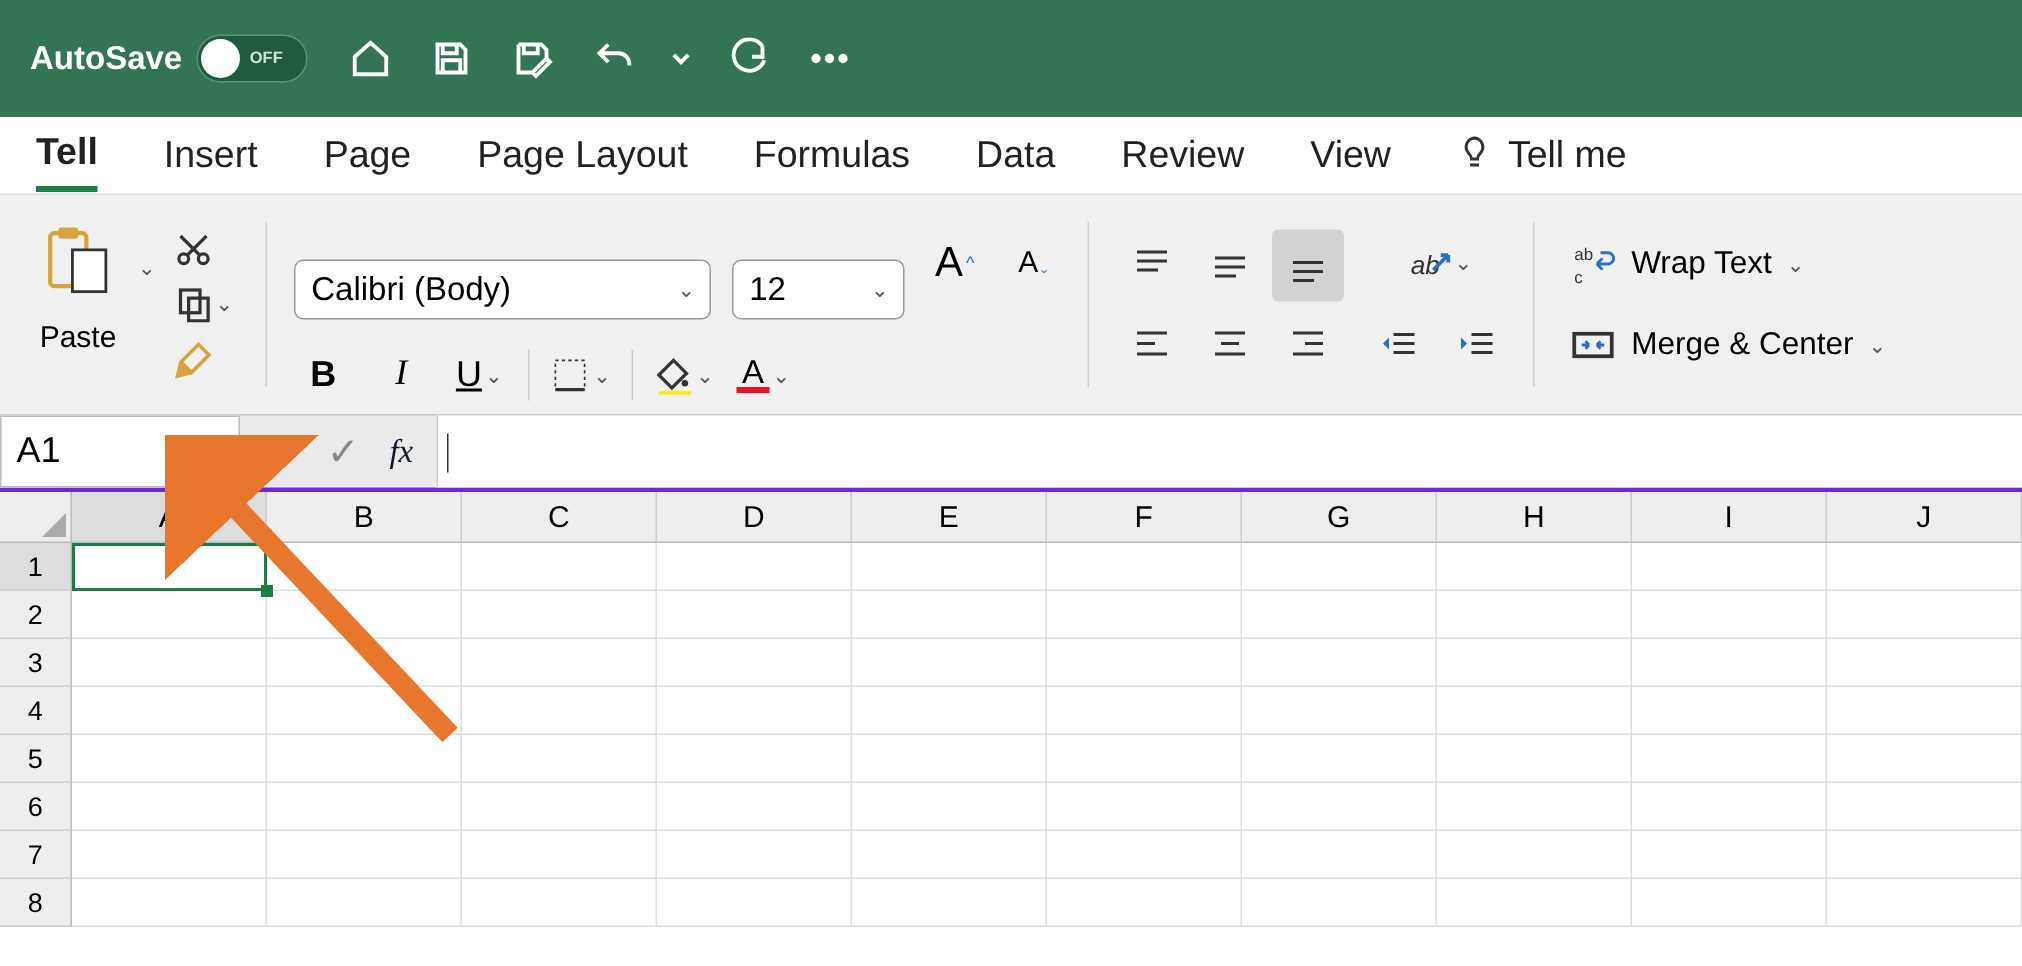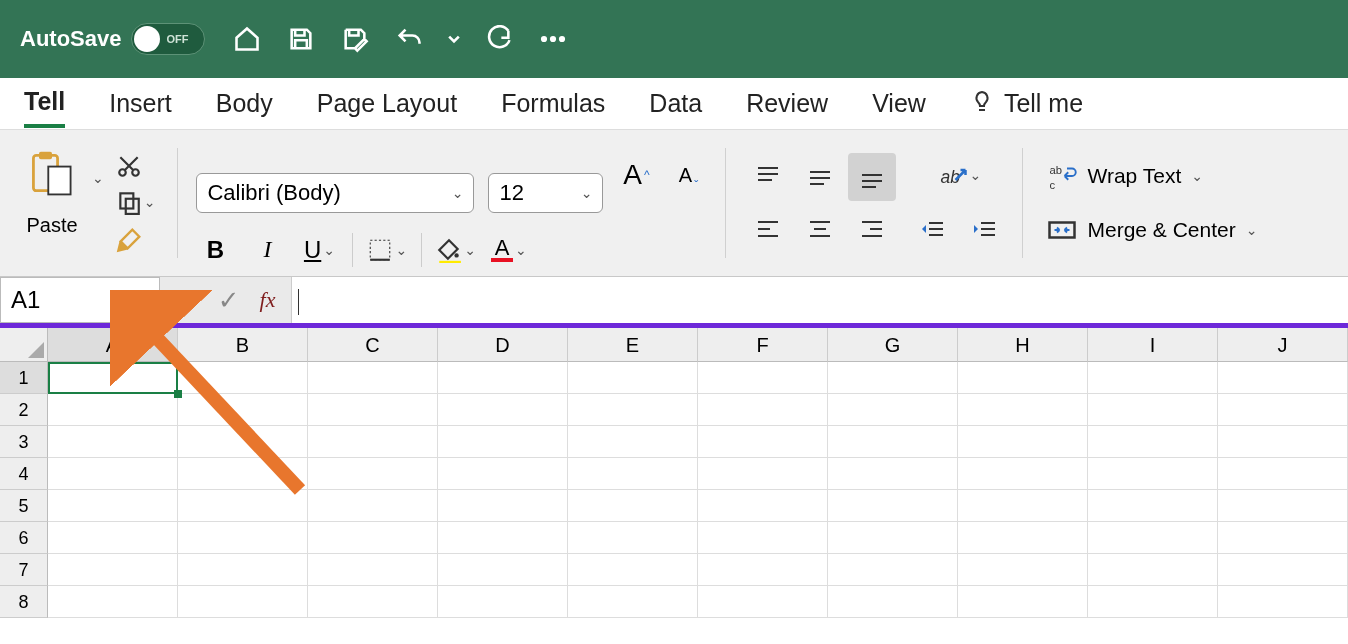--- a/index.html
+++ b/index.html
@@ -40,21 +40,21 @@
 
   .icon-btn { height: 38px; min-width: 38px; display: flex; align-items: center; justify-content: center; font-size: 24px; gap: 2px; }
   .align-grid { display: grid; grid-template-columns: repeat(3, 48px); grid-template-rows: repeat(2, 48px); gap: 4px; }
   .align-cell { display:flex; align-items:center; justify-content:center; border-radius:4px; }
   .align-cell.sel { background: #d2d2d2; }
 
   .cell-group-inner { display: flex; flex-direction: column; gap: 16px; justify-content: center; }
   .wide-btn { display: flex; align-items: center; gap: 10px; font-size: 21px; padding: 4px 6px; }
 
   
-  .formula-row { height: 52px; background: #eaeaea; border-top: 1px solid #c8c8c8; border-bottom: 5px solid #6d28d9; display: flex; align-items: stretch; }
+  .formula-row { height: 52px; background: #eaeaea; border-top: 1px solid #c8c8c8; border-bottom: 3px solid #6d28d9; display: flex; align-items: stretch; }
   .namebox { width: 160px; background: #fff; border: 1px solid #bbb; display: flex; align-items: center; padding: 0 10px; font-size: 24px; gap: 8px; }
   .namebox .spins { margin-left: auto; display:flex; flex-direction:column; font-size:11px; line-height:11px; color:#444; }
   .fx-btns { display:flex; align-items:center; gap: 20px; padding: 0 16px; color:#888; font-size:22px; }
   .fx-input { flex: 1; background: #fff; border-left: 1px solid #ccc; }
   .fx-caret { width: 1px; height: 26px; background: #333; margin: 12px 0 0 6px; }
 
   
   .sheet { position: relative; }
   .col-headers { display: flex; height: 34px; }
   .corner { width: 48px; background: #eee; border-right:1px solid #bbb; border-bottom:1px solid #bbb; position:relative; }
@@ -118,21 +118,21 @@
         <circle cx="5" cy="5" r="2" fill="#fff"></circle>
         <circle cx="14" cy="5" r="2" fill="#fff"></circle>
         <circle cx="23" cy="5" r="2" fill="#fff"></circle>
       </svg>
   </div>
 </div>
 
 <div class="tabs">
   <div class="tab active">Tell</div>
   <div class="tab">Insert</div>
-  <div class="tab">Body</div>
+  <div class="tab">Page</div>
   <div class="tab">Page Layout</div>
   <div class="tab">Formulas</div>
   <div class="tab">Data</div>
   <div class="tab">Review</div>
   <div class="tab">View</div>
   <div class="tab tellme">
     <svg width="24" height="24" viewBox="0 0 24 24" fill="none" stroke="#333" stroke-width="2">
         <path d="M9 21h6M10 17h4M12 3a6 6 0 0 0-4 10c1 1 2 2 2 4h4c0-2 1-3 2-4a6 6 0 0 0-4-10z"></path>
       </svg>
     <span>Tell me</span>
@@ -334,21 +334,21 @@
   <div class="namebox">
     <span>A1</span>
     <div class="spins">
         <span>▲</span>
         <span>▼</span>
       </div>
   </div>
   <div class="fx-btns">
     <span style="font-size:26px;">✕</span>
     <span style="font-size:26px;">✓</span>
-    <span style="font-style:italic;font-family:serif;color:#7f1d1d;">fx</span>
+    <span style="font-style:italic;font-family:serif;color:#0f172a;">fx</span>
   </div>
   <div class="fx-input">
     <div class="fx-caret"></div>
   </div>
 </div>
 
 <div class="sheet">
   <div class="col-headers">
     <div class="corner"></div>
     <div class="col-h sel">A</div>

